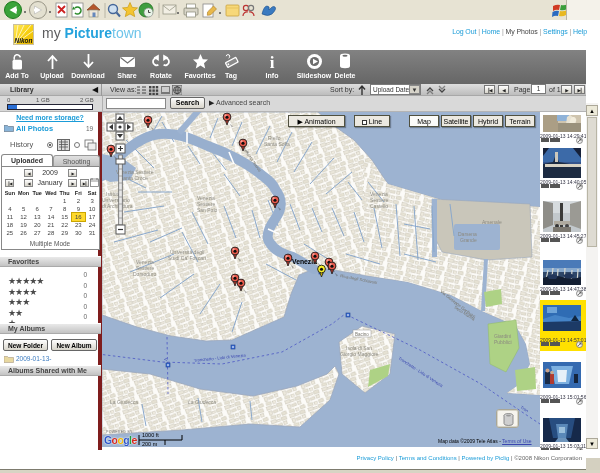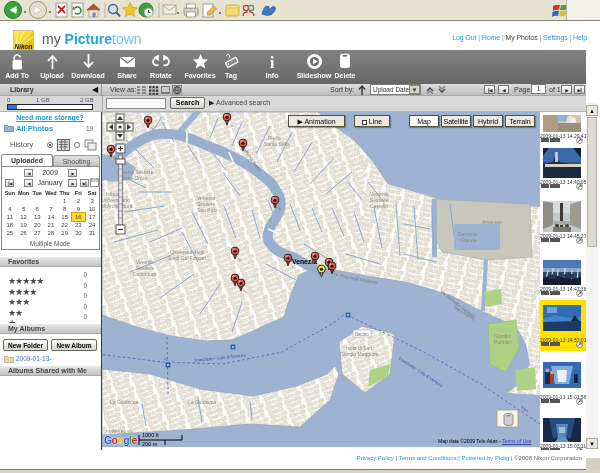--- a/index.html
+++ b/index.html
@@ -1,21 +1,21 @@
 <!DOCTYPE html>
 <html><head><meta charset="utf-8">
 <style>
 *{margin:0;padding:0;box-sizing:border-box}
 html,body{width:600px;height:473px;overflow:hidden;background:#fff;font-family:"Liberation Sans",sans-serif}
 #page{position:absolute;left:0;top:0;width:600px;height:473px;overflow:hidden}
 .abs{position:absolute}
 
 #chrome{left:0;top:0;width:600px;height:21px;background:#e7e3d3;border-bottom:1px solid #8a8775}
 
-#hdr{left:0;top:26px;width:600px;height:21px;background:#fff}
+#hdr{left:0;top:20px;width:600px;height:21px;background:#fff}
 #nlogo{left:13px;top:4px;width:21px;height:21px;background:linear-gradient(135deg,#ffe75c 0%,#f6cf10 55%,#e8b400 100%);border:1px solid #c9c0a0;overflow:hidden}
 #nlogo b{position:absolute;left:0;bottom:0;width:100%;text-align:center;font-size:6.5px;font-style:italic;color:#111;letter-spacing:0}
 #brand{left:42px;top:5px;font-size:14px;color:#5c5c5e}
 #brand .p{color:#25a3dd;font-weight:bold}
 #brand .t{color:#6ec4ea;font-weight:normal}
 #hlinks{right:13px;top:8px;font-size:7px;color:#999;letter-spacing:-0.1px}
 #hlinks a{color:#1b9cd8;text-decoration:none}
 #hlinks .cur{color:#444}
 
 #tbar{left:0;top:50px;width:586px;height:34px;background:linear-gradient(#828282,#666)}
@@ -27,21 +27,21 @@
 #sub2{left:0;top:96px;width:586px;height:16px;background:#d9d9d9;border-bottom:1px solid #b4b4b4}
 .pgbtn{top:1px;width:11px;height:9px;background:linear-gradient(#fefefe,#d8d5cb);border:1px solid #777;font-size:4.5px;text-align:center;line-height:9px;color:#222;letter-spacing:-1px;overflow:hidden}
 .cbtn{width:9px;height:8px;background:linear-gradient(#fefefe,#d8d5cb);border:1px solid #888;font-size:4px;text-align:center;line-height:8px;color:#222;letter-spacing:-1px;overflow:hidden}
 #cal table{border-collapse:collapse;width:96px}
 #cal td,#cal th{width:13px;height:8px;font-size:6px;text-align:center;padding:0;color:#444;font-weight:normal}
 #cal th{font-weight:bold;color:#222;font-size:5.5px}
 #cal .hl{background:#ffd92b;outline:1px solid #caa500}
 .srow{position:relative;height:10.5px;width:86px}
 .srow .cnt{top:1px}
 
-#side{left:0;top:112px;width:102px;height:338px;background:#fff;border-right:1px solid #7f1d1d}
+#side{left:0;top:112px;width:102px;height:338px;background:#fff;border-right:4px solid #7f1d1d}
 .shead{position:absolute;left:0;width:101px;height:11px;background:linear-gradient(#e9e9e9,#c3c3c3);border-top:1px solid #fff;border-bottom:1px solid #aaa;font-size:7px;font-weight:bold;color:#444;padding:1px 0 0 8px}
 .star{color:#4a4a4a;font-size:9px;letter-spacing:-1px}
 .cnt{position:absolute;right:7px;font-size:6.5px;color:#666}
 
 #map{left:102px;top:112px;width:438px;height:335px;overflow:hidden}
 .mbtn{position:absolute;height:12px;background:#ece9e1;border:1px solid #50503f;font-size:7px;color:#000;text-align:center;padding-top:2px;box-shadow:1px 1px 1px rgba(0,0,0,.3)}
 
 #strip{left:540px;top:112px;width:46px;height:338px;background:#fff}
 .thumb{position:absolute;left:3px;width:38px;background:#888;overflow:hidden}
 .tdate{position:absolute;left:0px;width:46px;font-size:5px;color:#334;white-space:nowrap;overflow:hidden}

